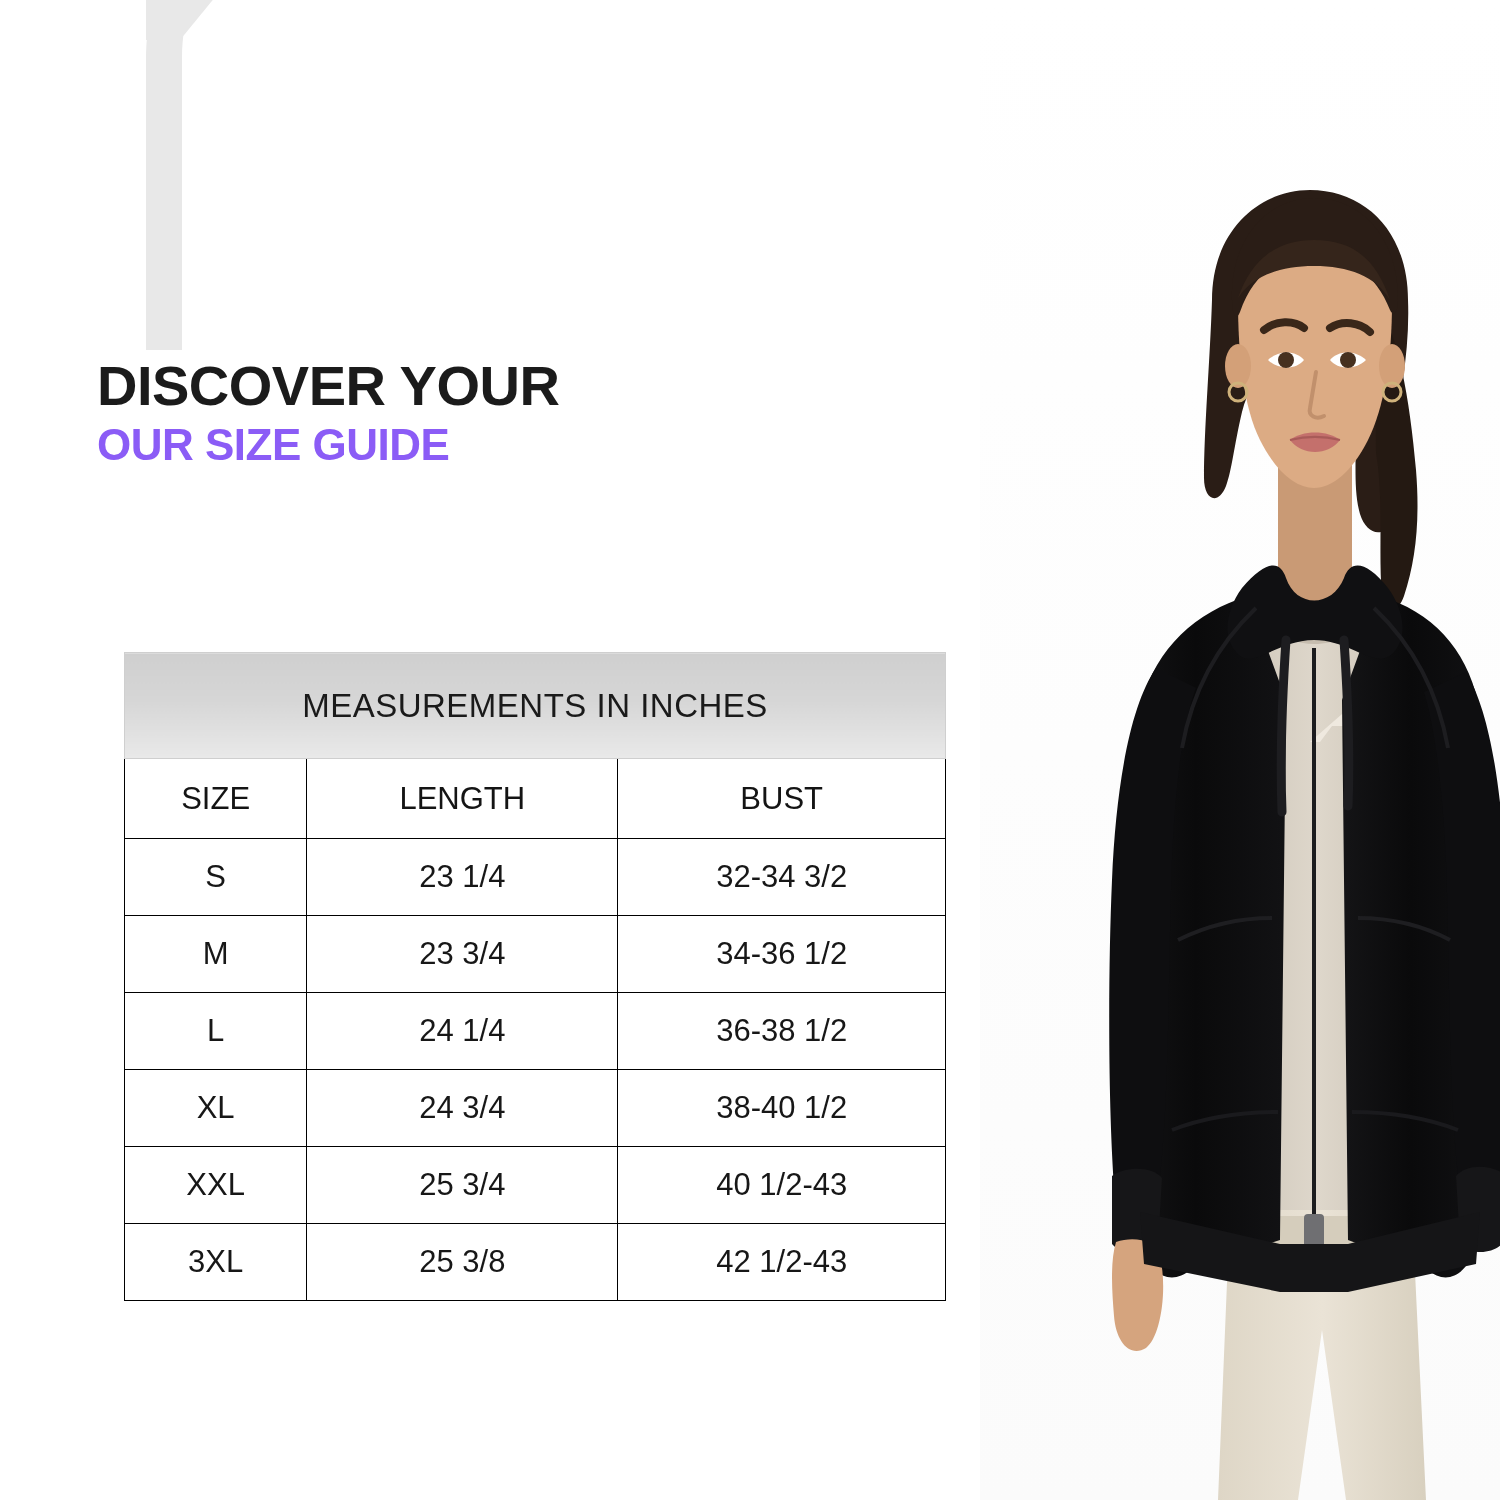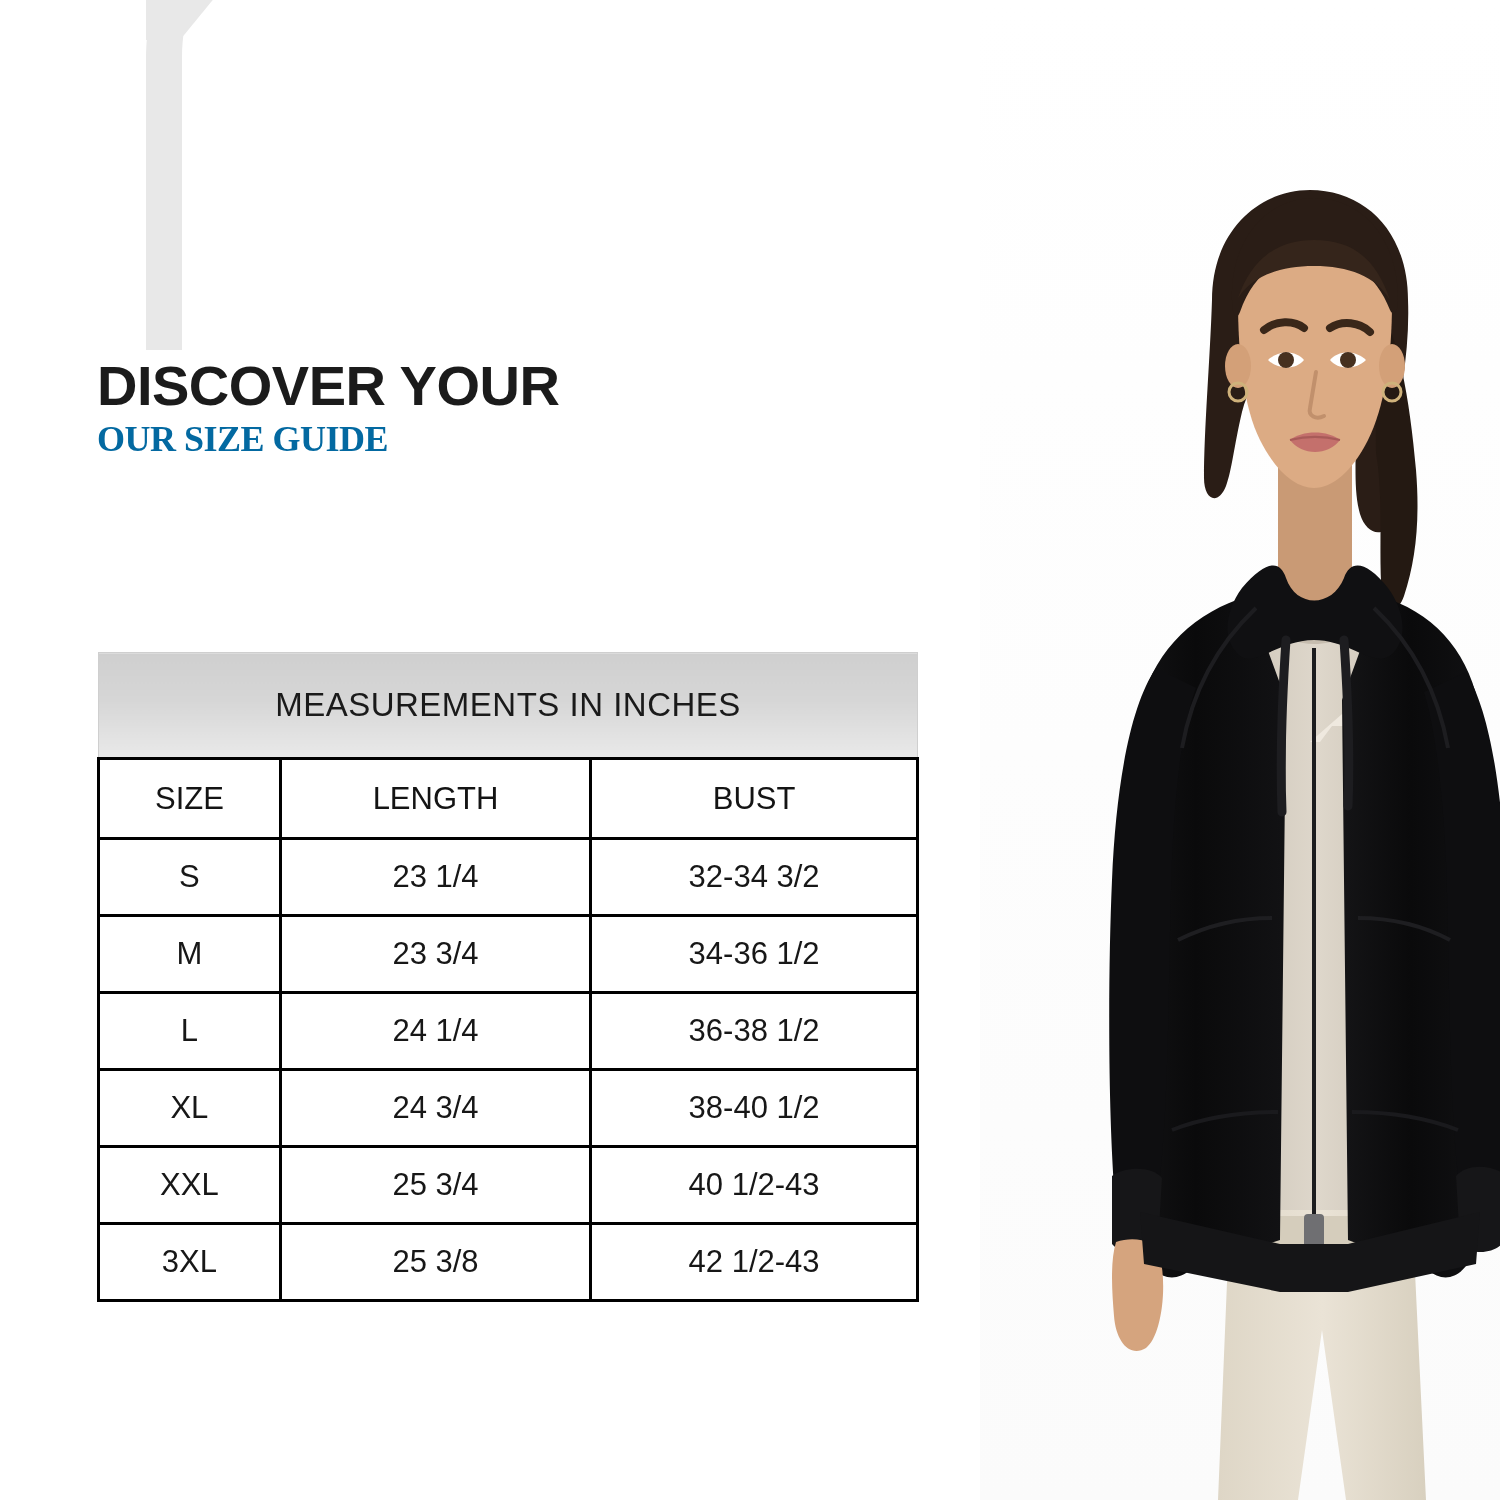--- a/index.html
+++ b/index.html
@@ -49,42 +49,42 @@
   }
   .headline .l1, .headline .l2 {
     font-size:56px;
     line-height:1.12;
     font-weight:700;
     color:#1b1b1b;
     letter-spacing:-0.5px;
     white-space:nowrap;
   }
   .headline .l3 {
-    font-size:36px;
+    font-size:44px;
     line-height:1.22;
     font-weight:800;
-    color:#0369a1;
+    color:#8b5cf6;
     letter-spacing:-0.5px;
     white-space:nowrap;
-    font-family:Liberation Serif, serif;
   }
 
   
   .table-wrap {
     position:absolute;
     left:97px; top:652px;
     width:822px;
   }
   table.size-table {
     width:100%;
     border-collapse:collapse;
     table-layout:fixed;
+    margin-left:27px;
   }
   table.size-table td, table.size-table th {
-    border:3px solid #000000;
+    border:1px solid #000000;
     text-align:center;
     font-weight:400;
     color:#171717;
   }
   tr.caption-row td {
     height:106px;
     background:linear-gradient(180deg,#cfcfcf 0%,#d6d6d6 45%,#e9e9e9 100%);
     font-size:33px;
     letter-spacing:0.5px;
     border:1px solid #cfcfcf;

